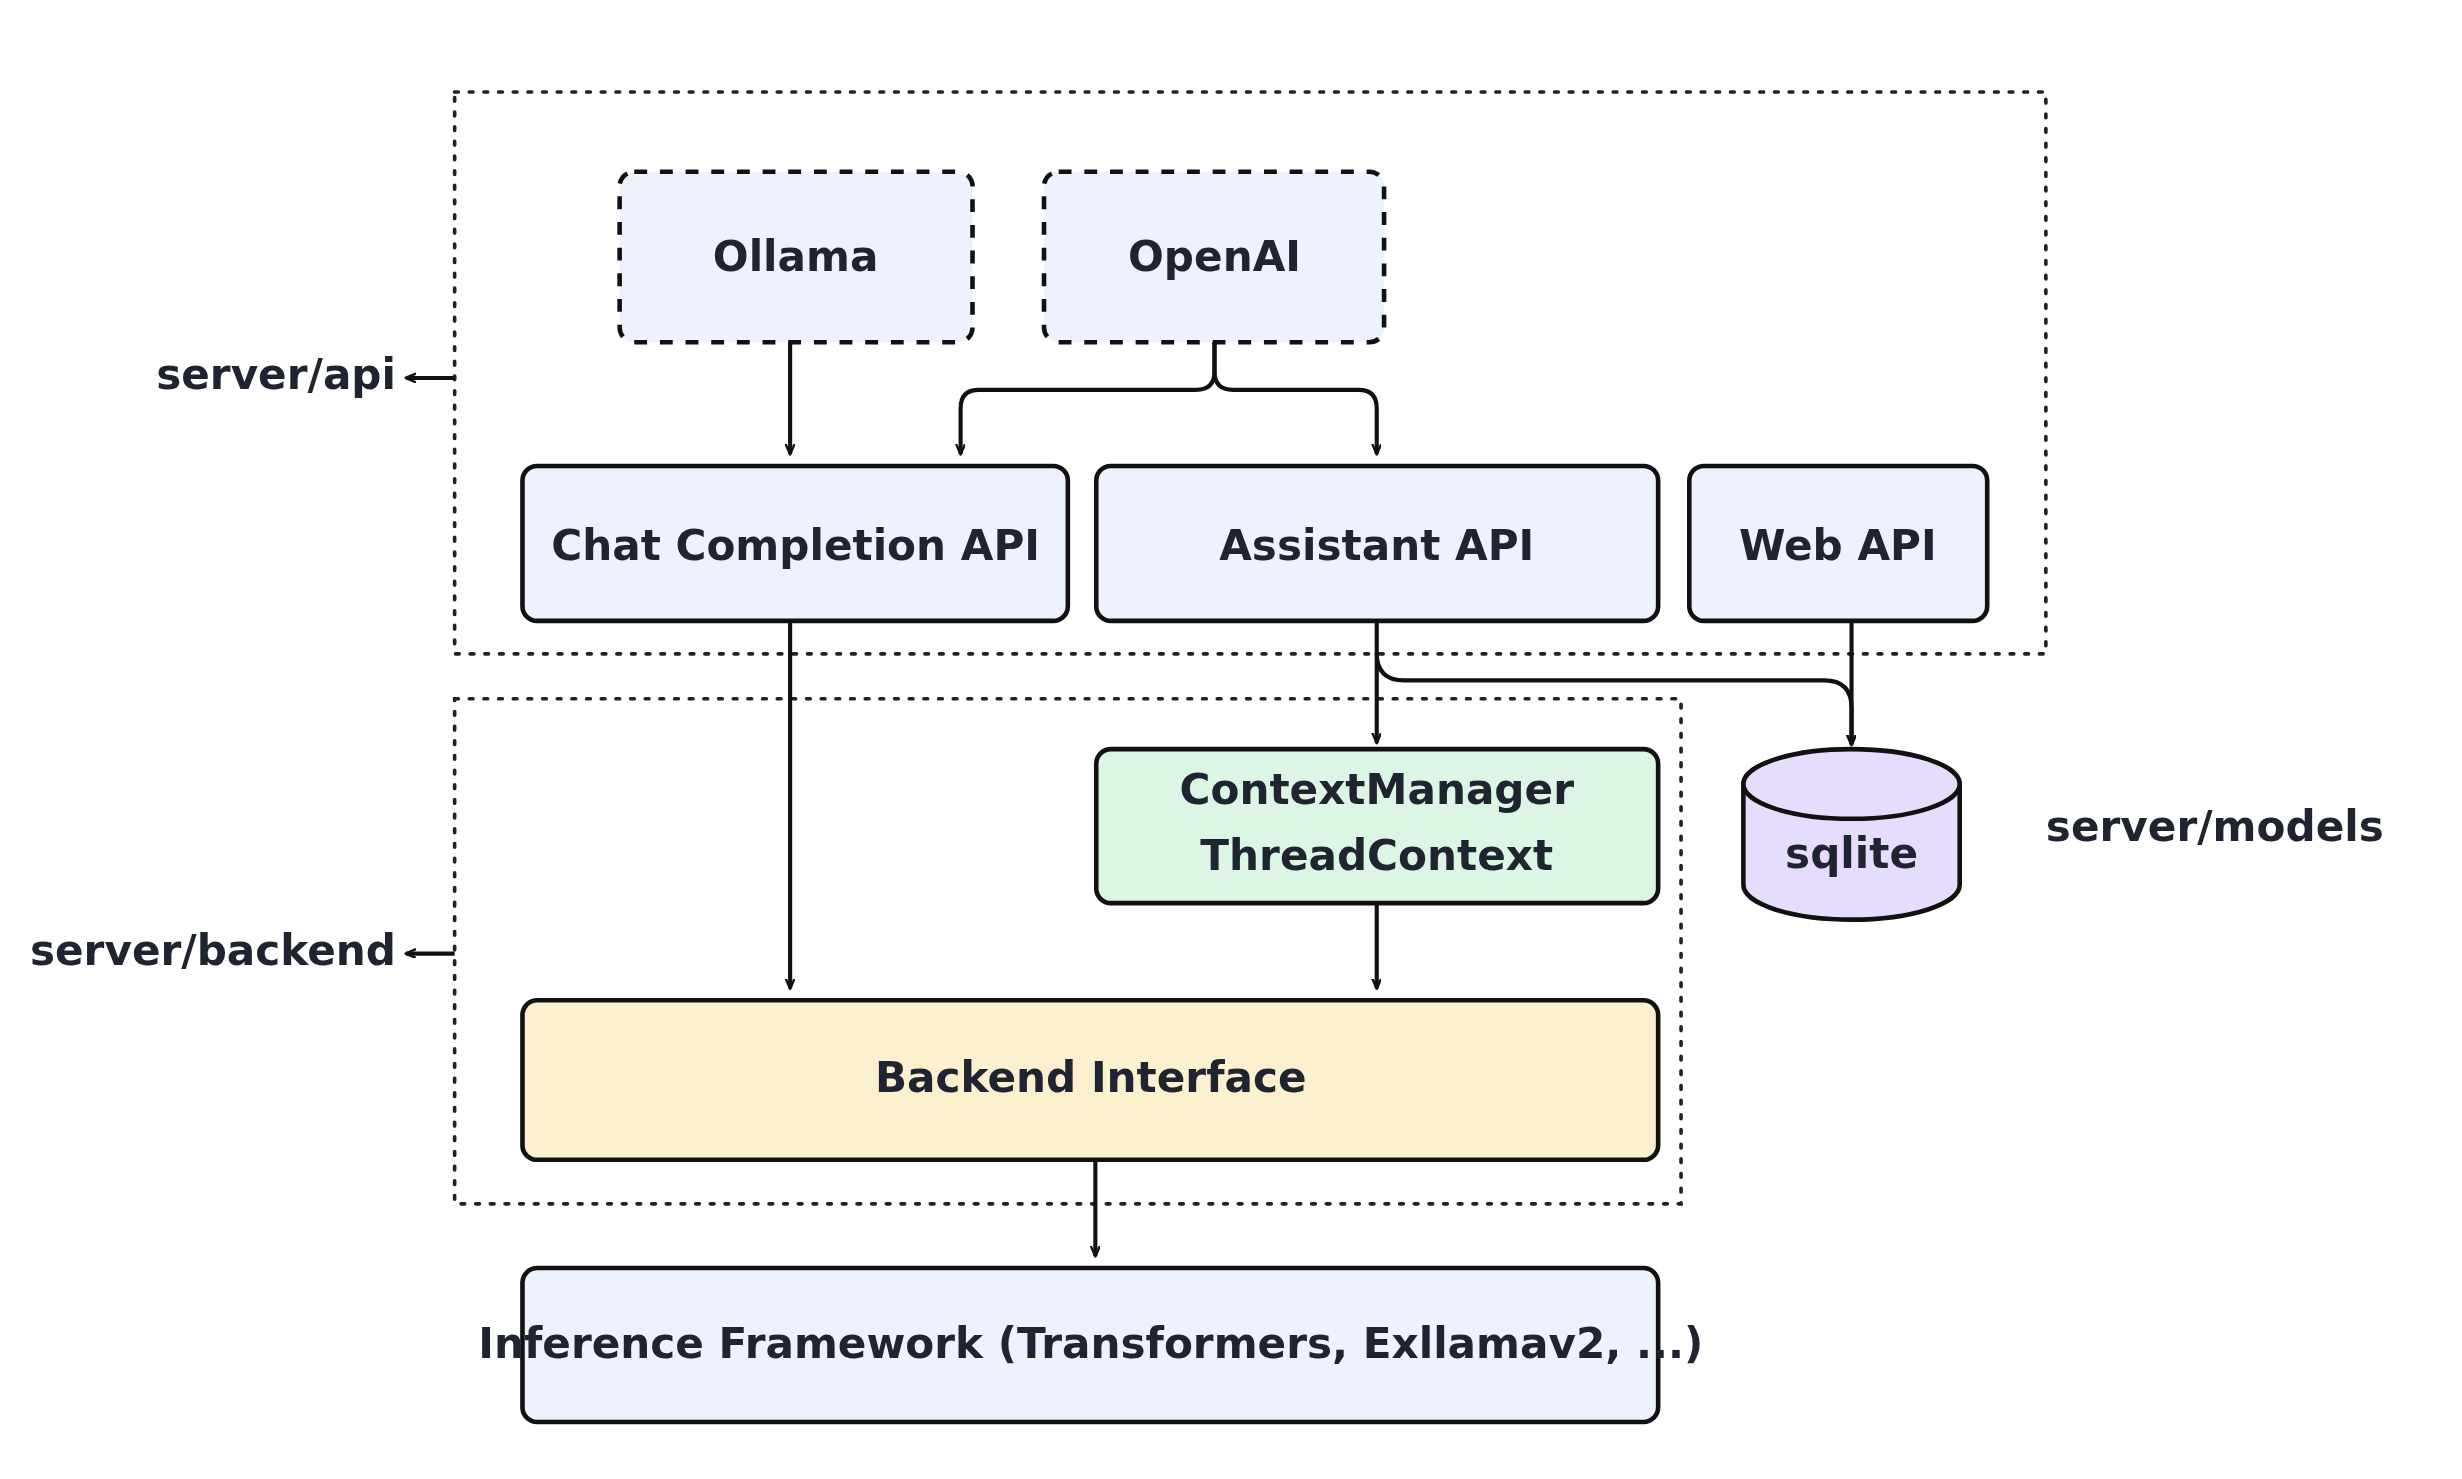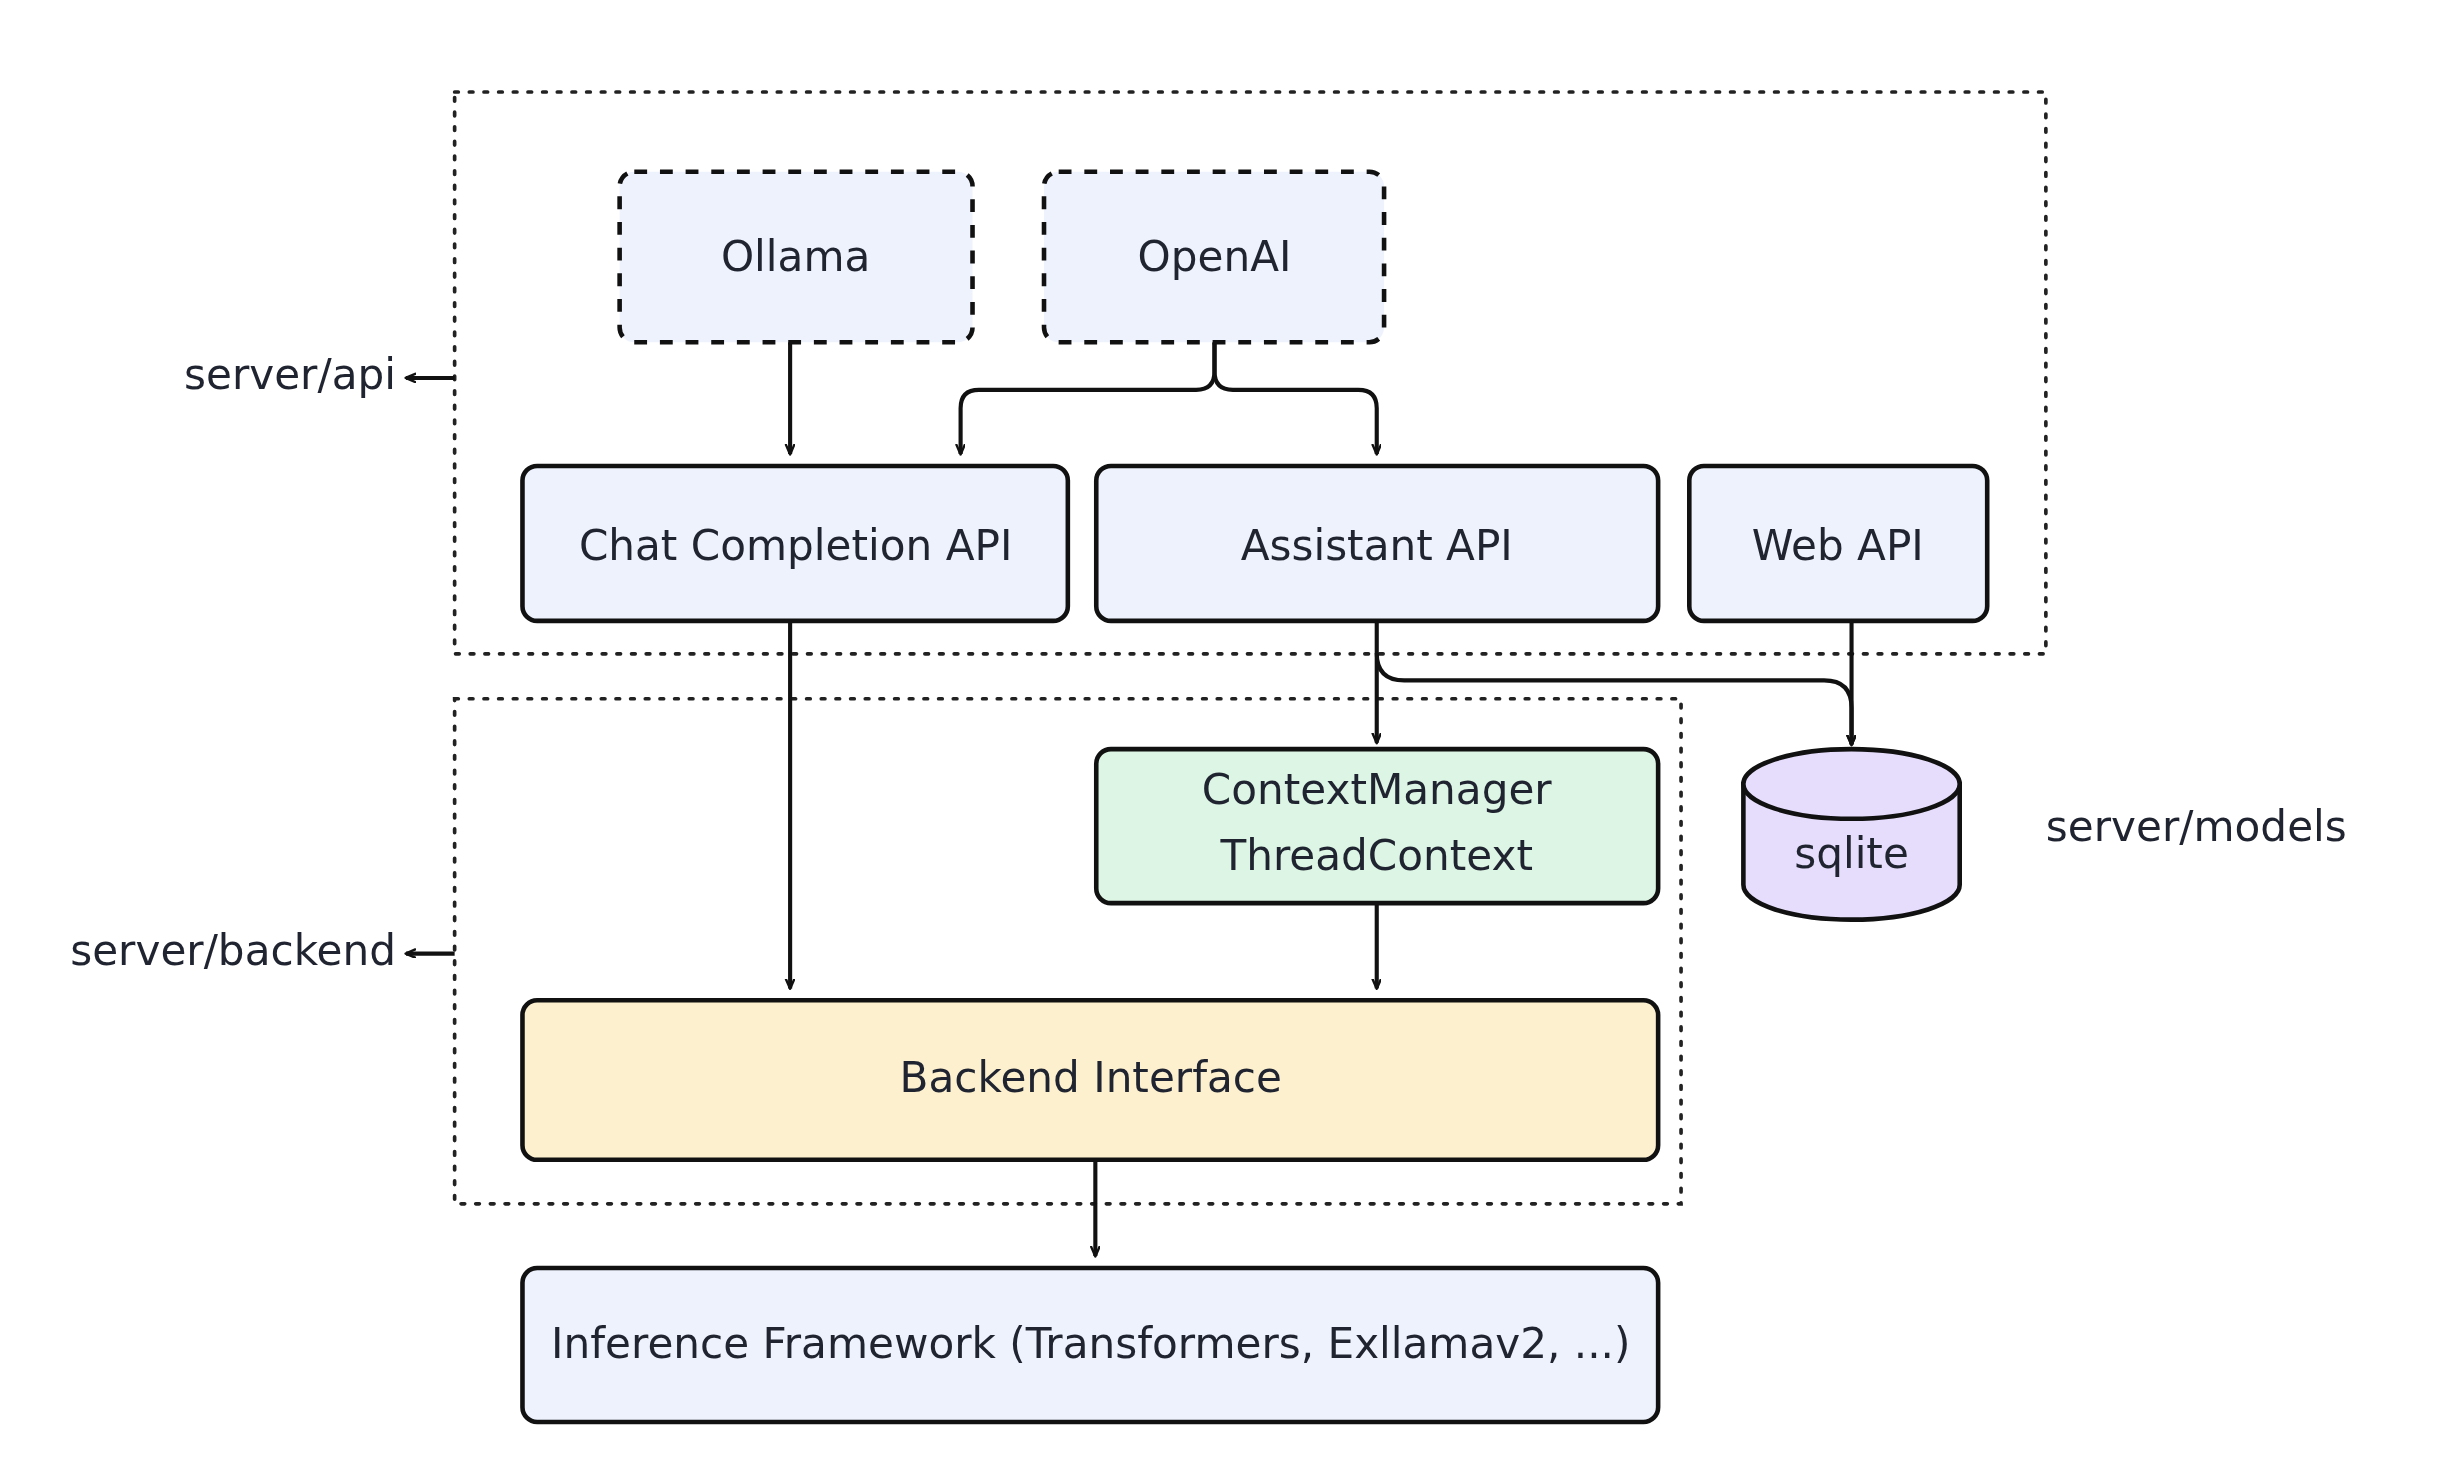--- a/index.html
+++ b/index.html
@@ -9,20 +9,21 @@
   }
   body {
     font-family: "DejaVu Sans", "Liberation Sans", sans-serif;
   }
   #canvas {
     position: relative;
     width: 2462px;
     height: 1480px;
     background: #ffffff;
     overflow: hidden;
+    font-weight: bold;
   }
   #diagram-svg {
     position: absolute;
     top: 0;
     left: 0;
     width: 2462px;
     height: 1480px;
   }
   .node-label {
     font-family: "DejaVu Sans", "Liberation Sans", sans-serif;

